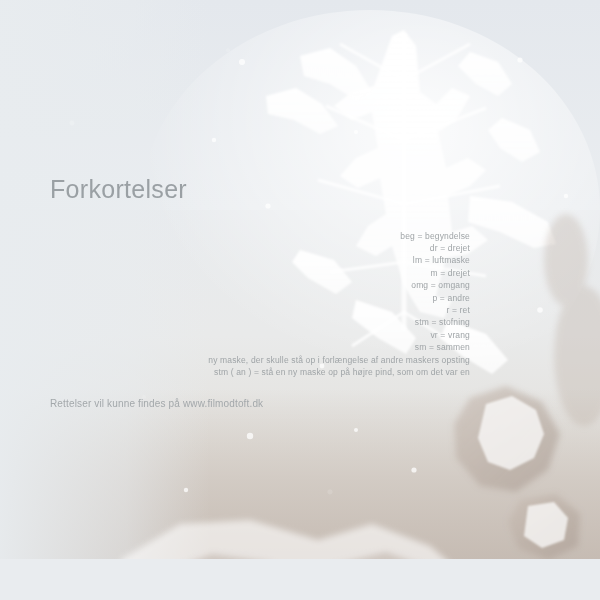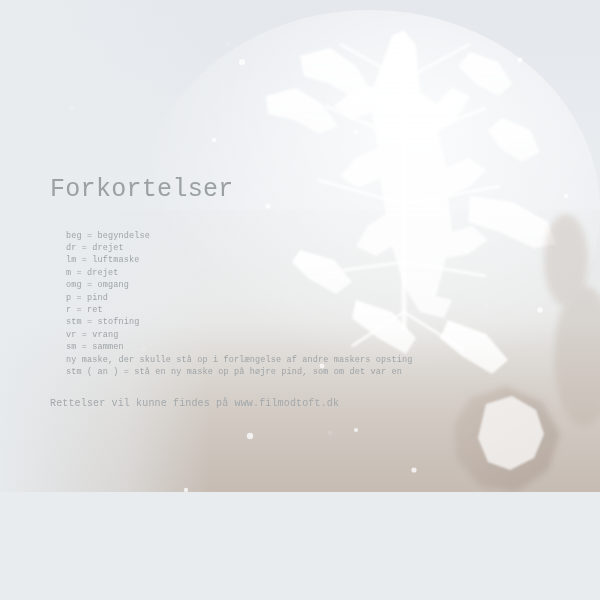--- a/index.html
+++ b/index.html
@@ -10,25 +10,24 @@
     width: 600px;
     height: 600px;
     overflow: hidden;
     font-family: "Liberation Sans", sans-serif;
     background: #e9ecef;
   }
 
   #page {
     position: relative;
     width: 600px;
-    height: 492px;
+    height: 559px;
     overflow: hidden;
     background:
       linear-gradient(180deg, #e6eaee 0%, #e8ebee 35%, #e9eaea 60%, #e3e1dd 80%, #d9d5d0 100%);
-    font-family: Liberation Mono, monospace;
   }
 
   
   .band {
     position: absolute;
     left: 0;
     right: 0;
     pointer-events: none;
   }
   .band-top {
@@ -84,22 +83,23 @@
     font-size: 25px;
     letter-spacing: 0.3px;
     color: #9aa0a4;
     font-weight: 400;
     margin: 0 0 26px 0;
     line-height: 1.1;
   }
 
   .abbrev-list {
     list-style: none;
-    margin: 16px;
+    margin: 0;
     padding: 0;
+    text-align: right;
   }
   .abbrev-list li {
     font-size: 8.5px;
     line-height: 12.4px;
     color: #9fa4a7;
     letter-spacing: 0.15px;
     white-space: nowrap;
   }
 
   .footnote {
@@ -224,21 +224,21 @@
 
   <div class="content">
     <h1 class="title">Forkortelser</h1>
 
     <ul class="abbrev-list">
       <li>beg = begyndelse</li>
       <li>dr = drejet</li>
       <li>lm = luftmaske</li>
       <li>m = drejet</li>
       <li>omg = omgang</li>
-      <li>p = pind</li>
+      <li>p = andre</li>
       <li>r = ret</li>
       <li>stm = stofning</li>
       <li>vr = vrang</li>
       <li>sm = sammen</li>
       <li>ny maske, der skulle stå op i forlængelse af andre maskers opsting</li>
       <li>stm ( an ) = stå en ny maske op på højre pind, som om det var en</li>
     </ul>
 
     <div class="footnote">Rettelser vil kunne findes på www.filmodtoft.dk</div>
   </div>

